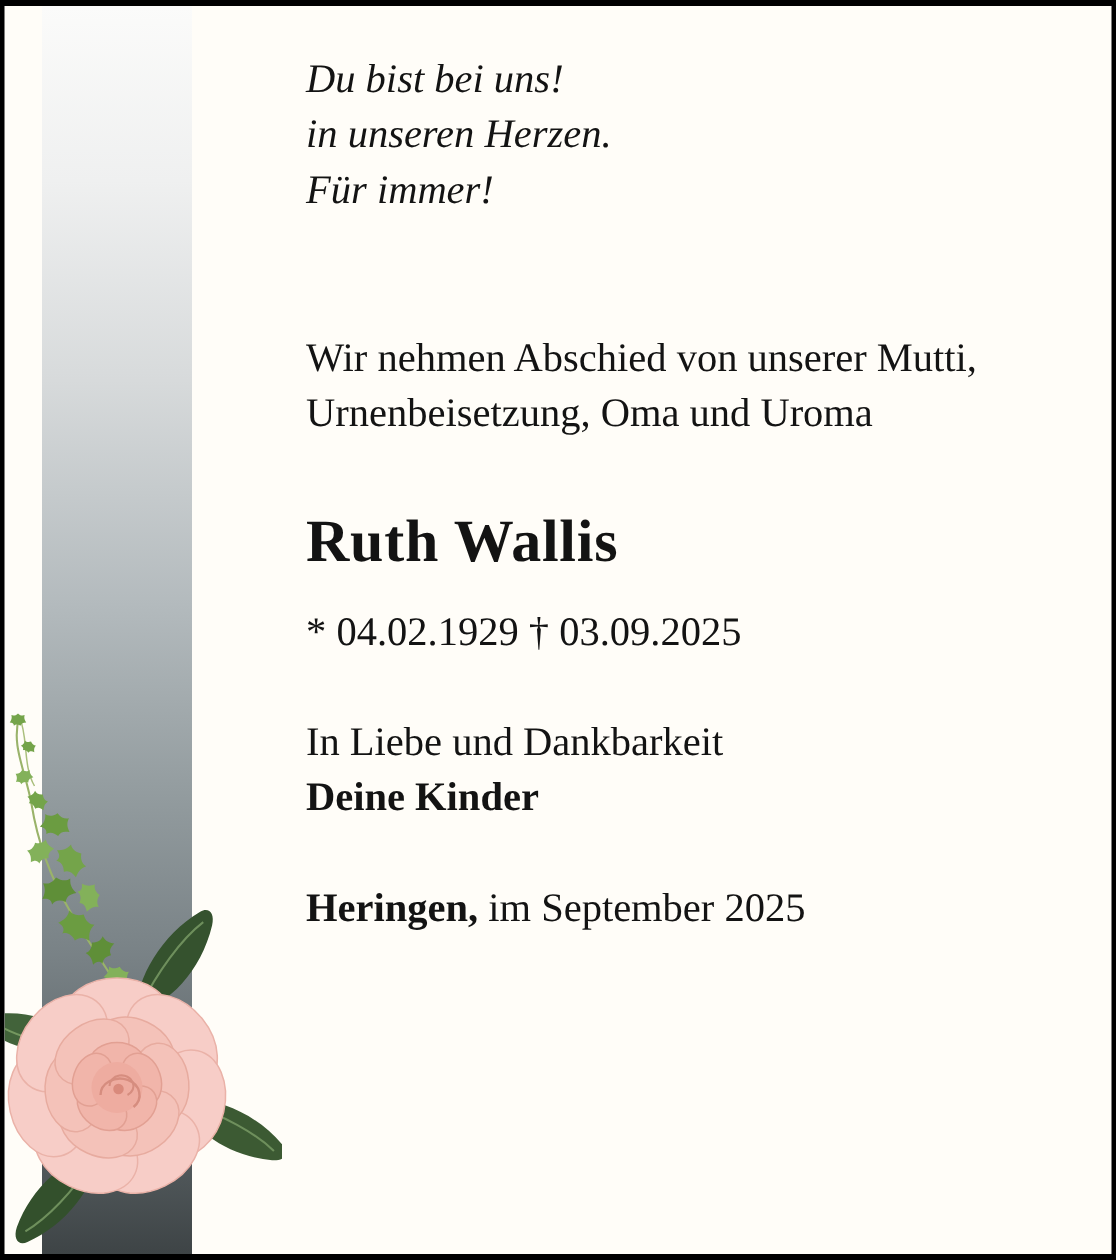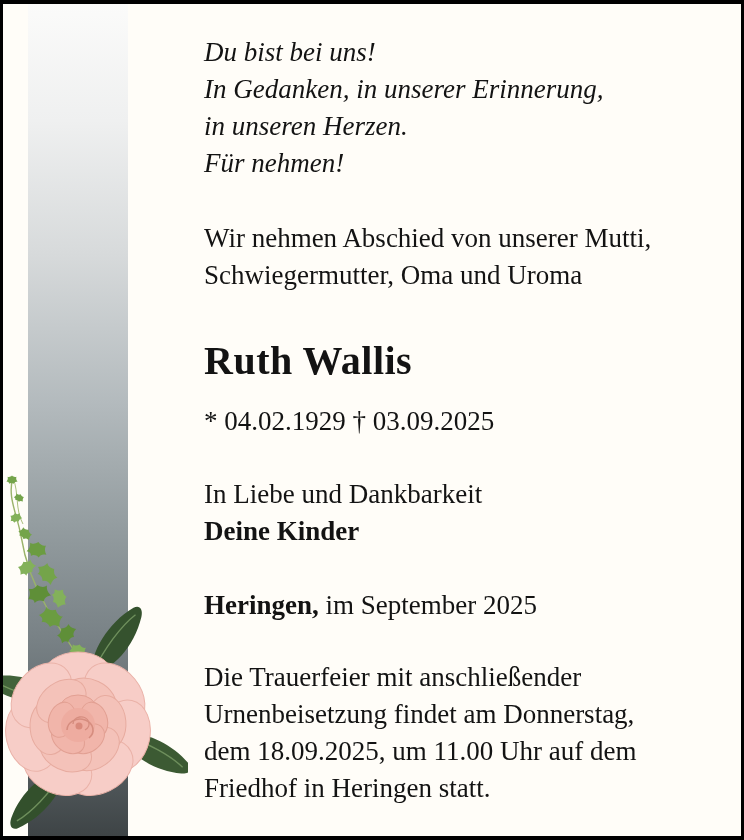--- a/index.html
+++ b/index.html
@@ -171,47 +171,40 @@
       </g>
       <circle cx="75" cy="259" r="17" fill="#eeaca0"></circle>
       <path d="M64 264 a13 11 0 1 1 22 8" fill="none" stroke="#d68d7f" stroke-width="1.6"></path>
       <path d="M70 258 a8 7 0 1 1 12 6" fill="none" stroke="#d68d7f" stroke-width="1.4"></path>
       <circle cx="76" cy="260" r="3.5" fill="#d98a7c"></circle>
     </g>
   </svg>
 
   <div class="txt epigraph">
     <div>Du bist bei uns!</div>
-    <div>In Gedanken, in unserer Erinnerung,</div>
     <div>in unseren Herzen.</div>
-    <div>Für nehmen!</div>
+    <div>Für immer!</div>
   </div>
 
   <div class="txt intro">
     <div>Wir nehmen Abschied von unserer Mutti,</div>
-    <div>Schwiegermutter, Oma und Uroma</div>
+    <div>Urnenbeisetzung, Oma und Uroma</div>
   </div>
 
   <div class="txt name">Ruth Wallis</div>
 
   <div class="txt dates">
     <span class="birth">* 04.02.1929</span>
     <span class="death">† 03.09.2025</span>
   </div>
 
   <div class="txt farewell">
     <div>In Liebe und Dankbarkeit</div>
     <div class="bold">Deine Kinder</div>
   </div>
 
   <div class="txt placeline">
     <span class="bold">Heringen,</span>
     <span>im September 2025</span>
   </div>
 
-  <div class="txt funeral">
-    <div>Die Trauerfeier mit anschließender</div>
-    <div>Urnenbeisetzung findet am Donnerstag,</div>
-    <div>dem 18.09.2025, um 11.00 Uhr auf dem</div>
-    <div>Friedhof in Heringen statt.</div>
-  </div>
 
 </div>
 
 </body></html>

